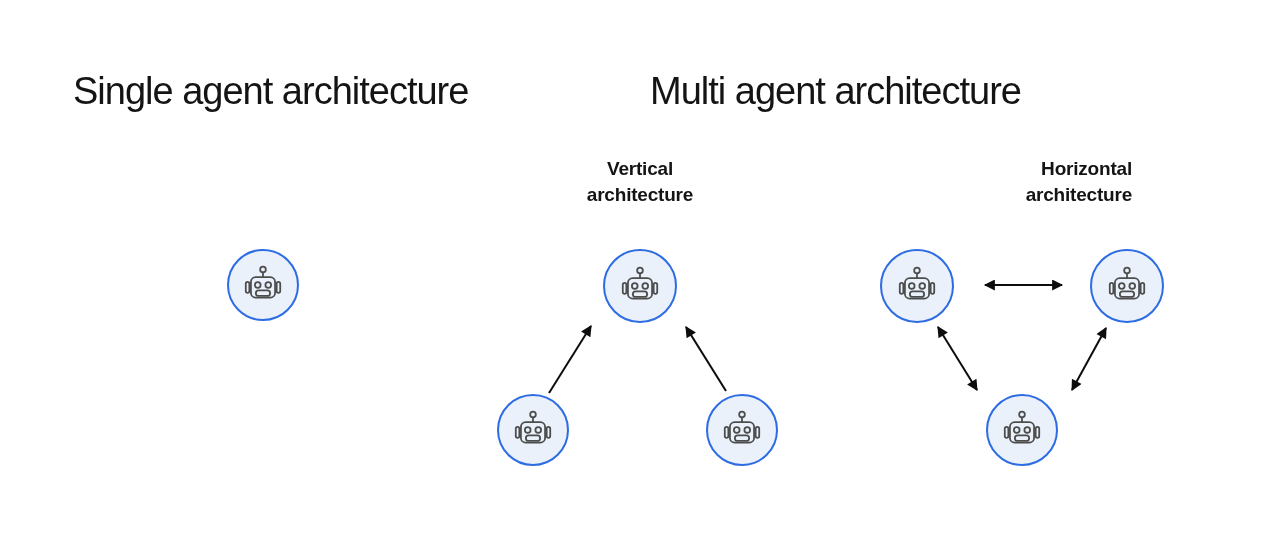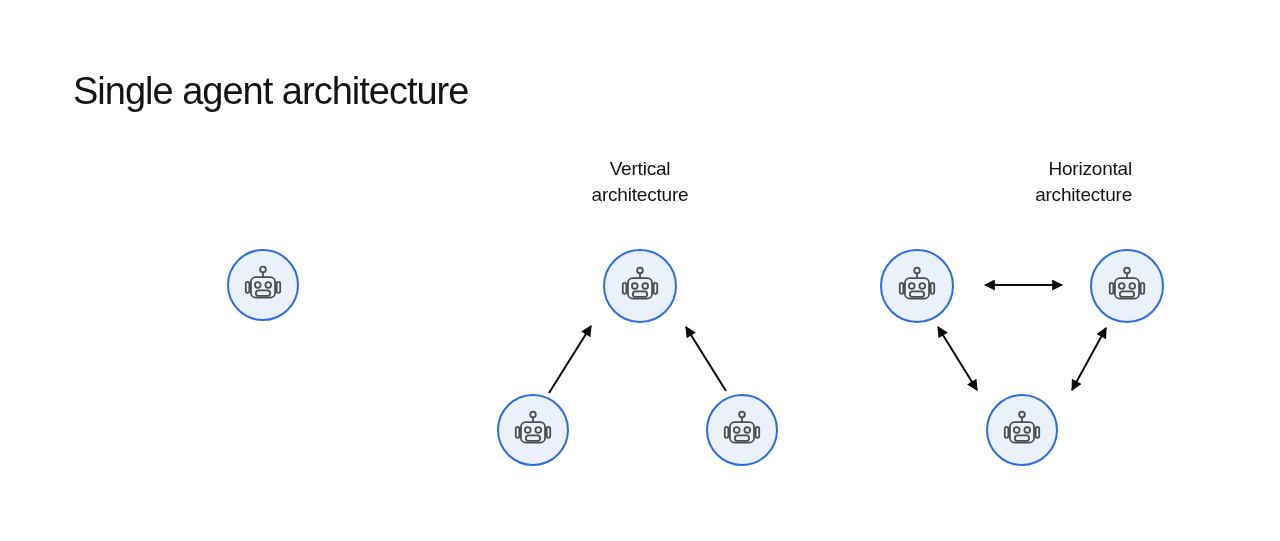--- a/index.html
+++ b/index.html
@@ -32,21 +32,21 @@
     white-space: nowrap;
   }
   #single-title { left: 73px;  top: 72px; }
   #multi-title  { left: 650px; top: 72px; }
   .sub-label {
     position: absolute;
     width: 220px;
     text-align: center;
     font-size: 19px;
     line-height: 26px;
-    font-weight: 400;
+    font-weight: 700;
     letter-spacing: -0.2px;
     color: var(--title-color, #141414);
     white-space: pre-line;
   }
   #vertical-label   { left: 530px; top: 156px; }
   #horizontal-label { left: 912px; top: 156px; text-align: right; }
 
   .agent-circle {
     fill: var(--node-fill, #eaf1fb);
     stroke: var(--node-border, #2d6ce3);
@@ -118,20 +118,21 @@
         <use href="#robot" x="1106" y="265" width="42" height="42"></use>
       </g>
       <g>
         <circle cx="1022" cy="430" r="35" class="agent-circle"></circle>
         <use href="#robot" x="1001" y="409" width="42" height="42"></use>
       </g>
     </svg>
 
   <div class="title" id="single-title">Single agent architecture</div>
 
+  <div class="title" id="multi-title">Multi agent architecture</div>
 
   <div class="sub-label" id="vertical-label">Vertical
 architecture</div>
 
   <div class="sub-label" id="horizontal-label">Horizontal
 architecture</div>
 
 </div>
 
 </body></html>

